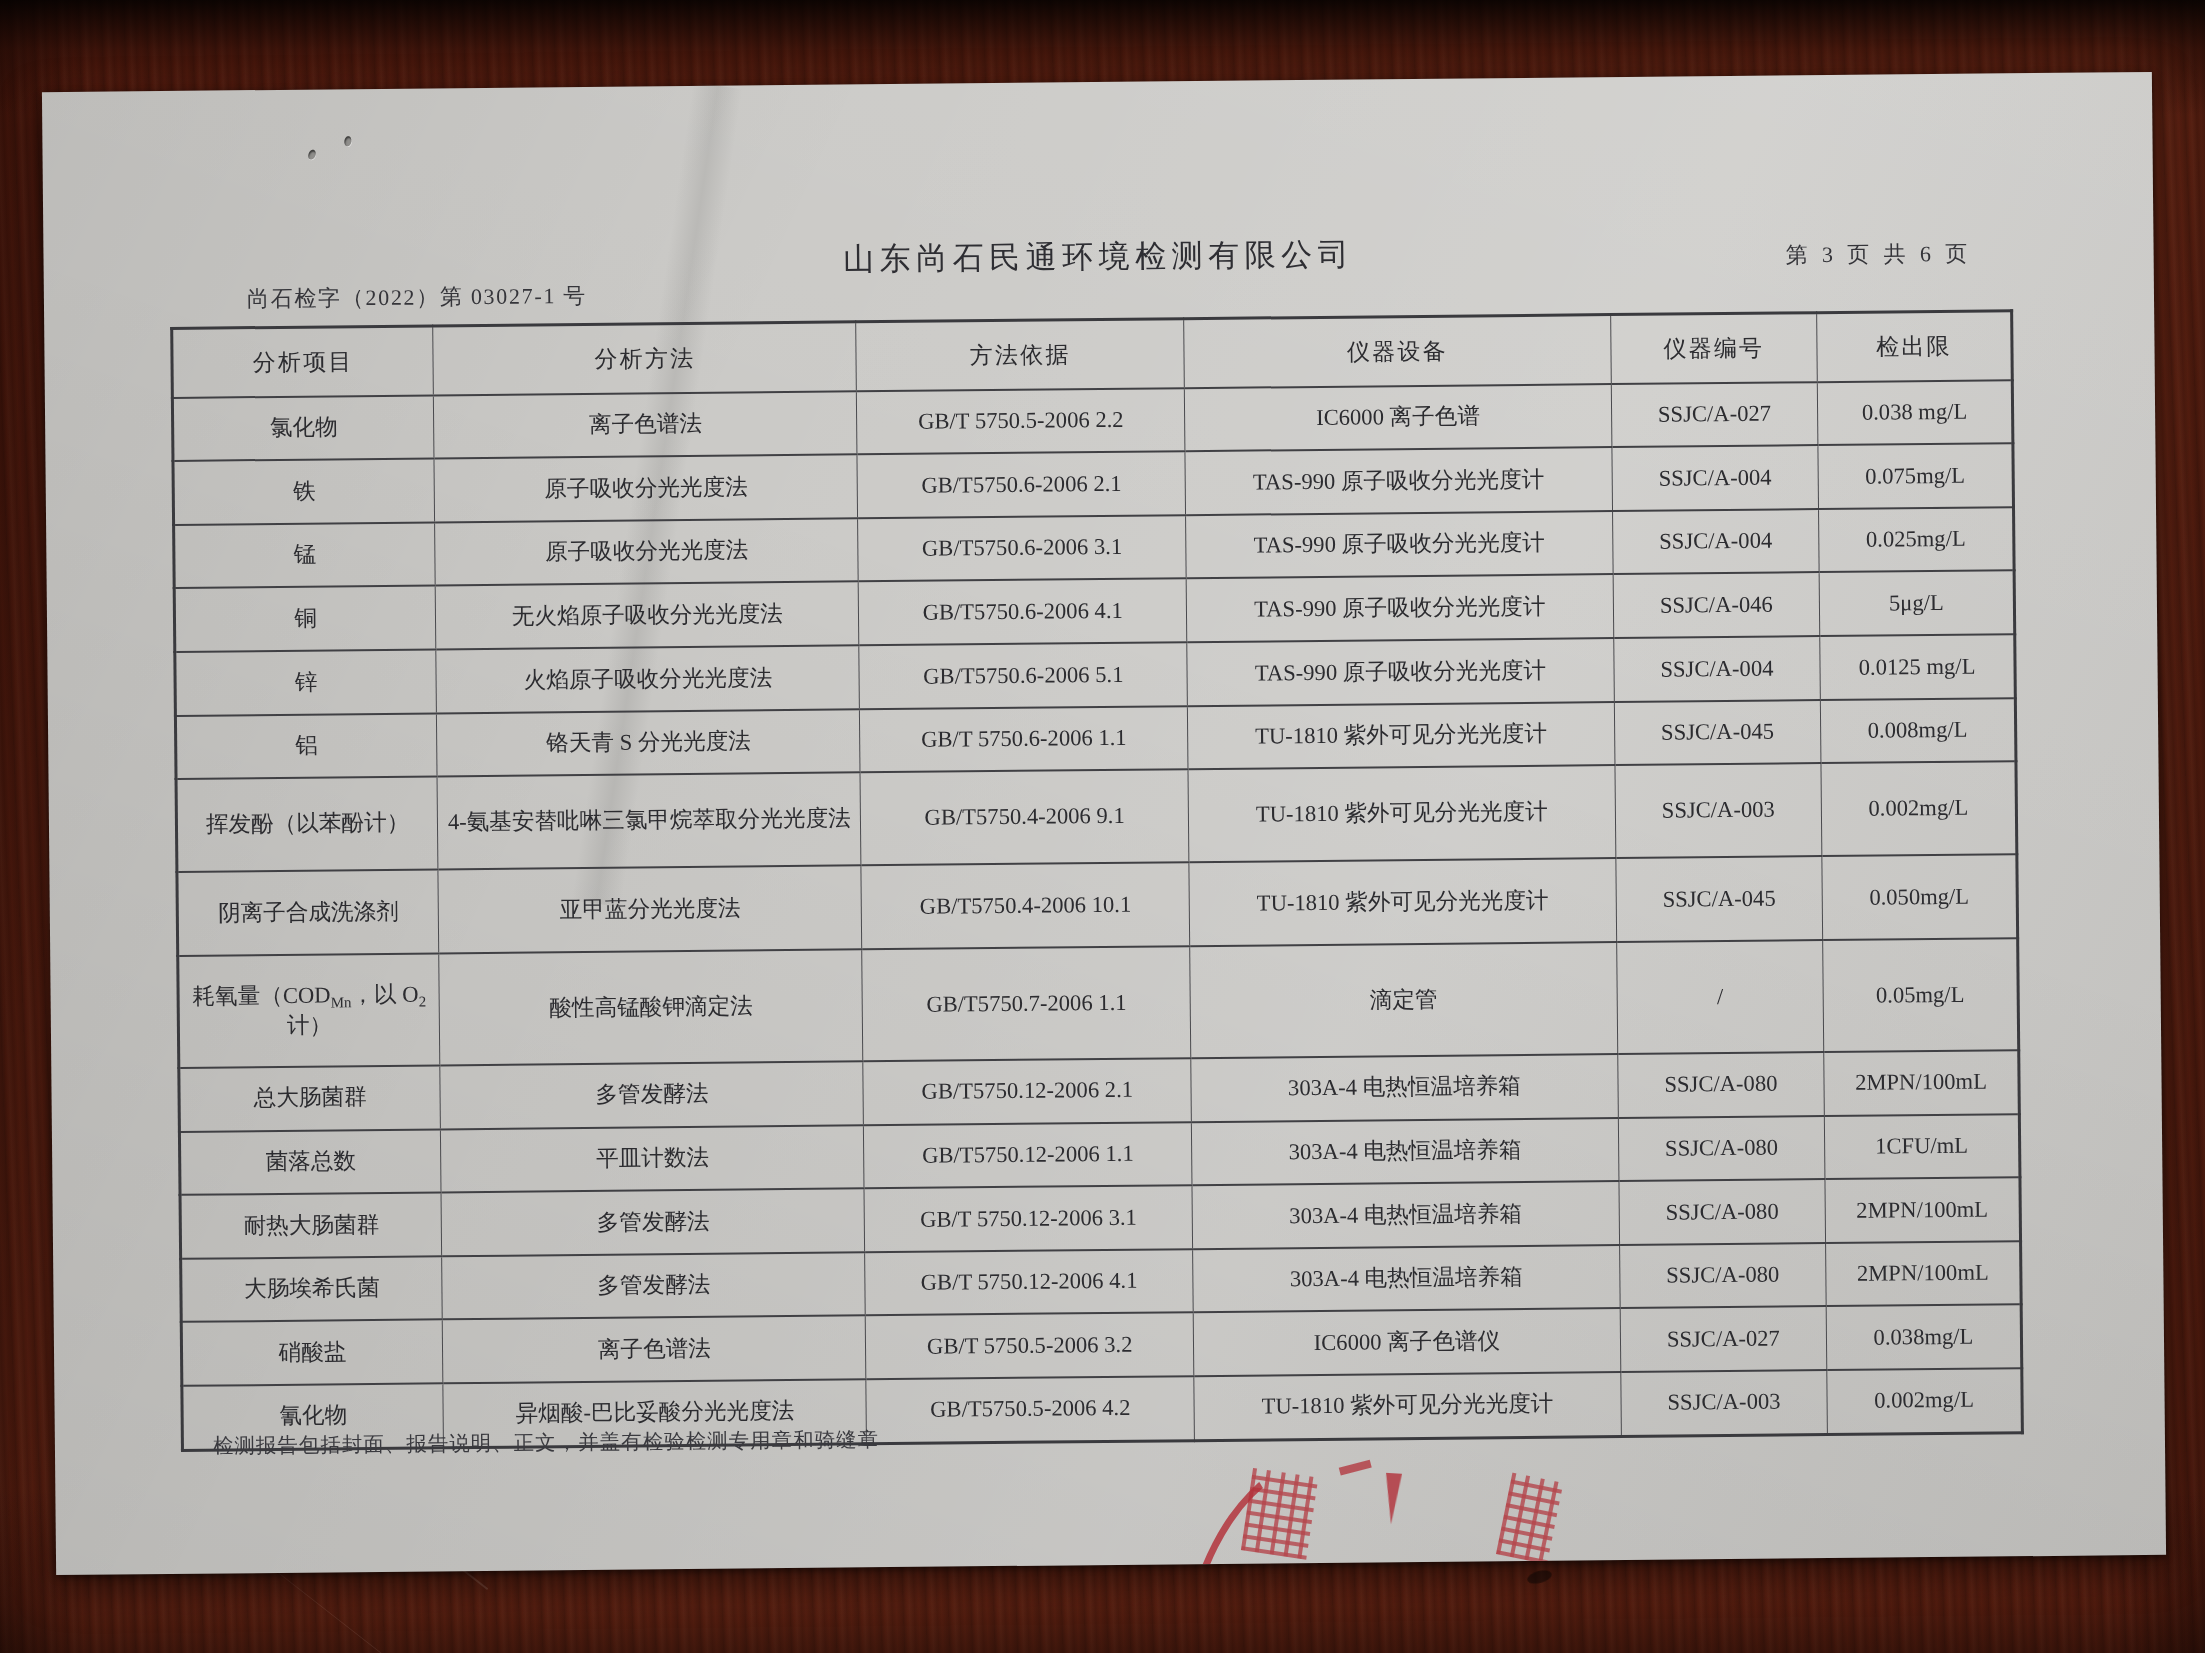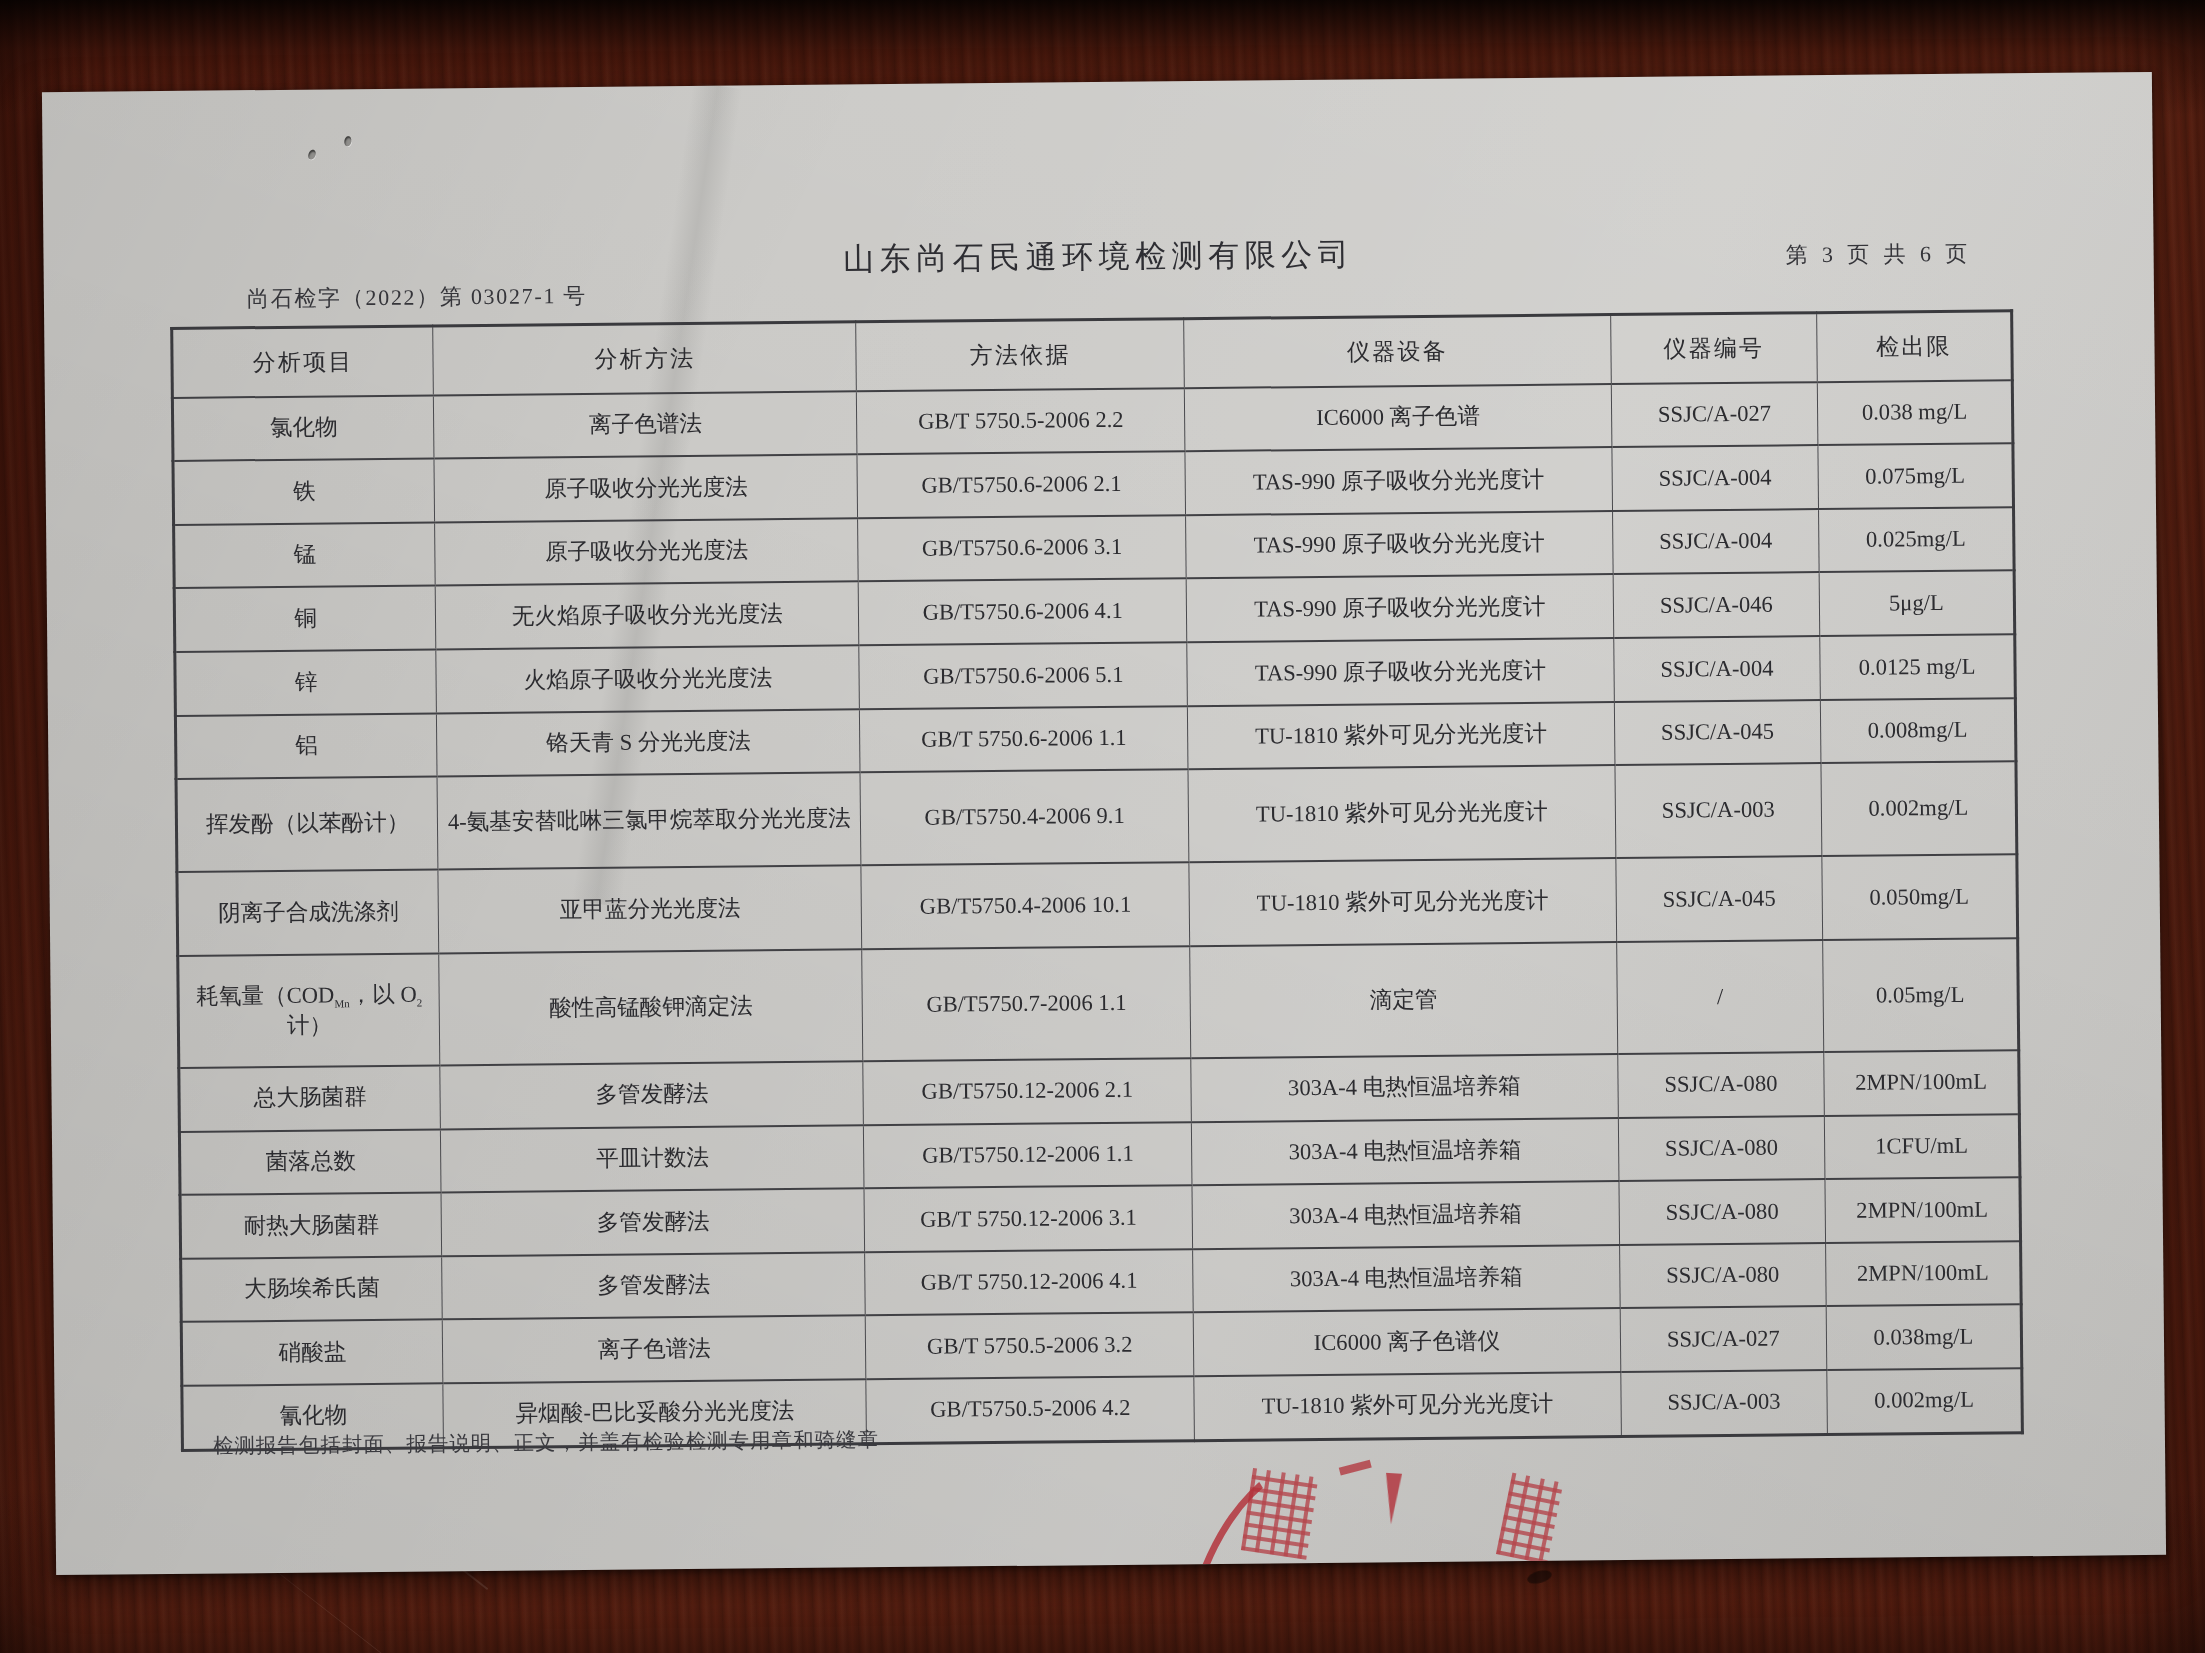--- a/index.html
+++ b/index.html
@@ -74,21 +74,21 @@
     text-align:center;vertical-align:middle;
     padding:3.3px 7.7px;line-height:1.35;
     font-weight:400;word-break:break-word;
   }
   .report-table th{letter-spacing:2.2px;font-size:23px;}
   tr.hrow th{height:60px;}
   tr.std td{height:55px;}
   tr.tall-a td{height:84px;}
   tr.tall-b td{height:76px;}
   tr.tall-c td{height:103px;}
-  td sub{font-size:11px;line-height:0;margin-top:28px;}
+  td sub{font-size:15px;line-height:0;margin-top:28px;}
   
   .footer-note{
     position:absolute;left:158px;top:1341px;font-size:20.4px;letter-spacing:1.1px;color:#3a3a3f;
   }
   
   .seal{position:absolute;left:1125px;top:1377px;width:386px;height:106px;overflow:hidden;pointer-events:none;}
   .seal .arc{position:absolute;width:198px;height:342px;border-radius:50%;
     border:7.2px solid rgba(178,48,56,.82);border-color:transparent transparent transparent rgba(178,48,56,.82);}
   .seal .arc.left{left:4.4px;top:-3.3px;transform:rotate(14deg);}
   .seal .arc.right{left:287px;top:-5.5px;width:187px;transform:rotate(158deg);border-width:7.7px;}

